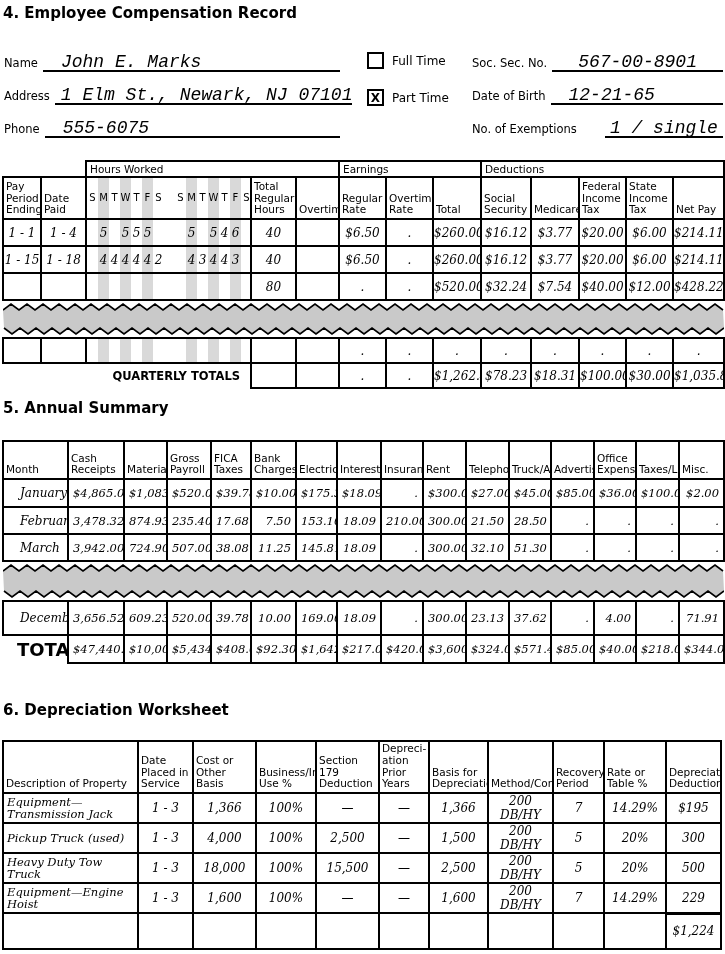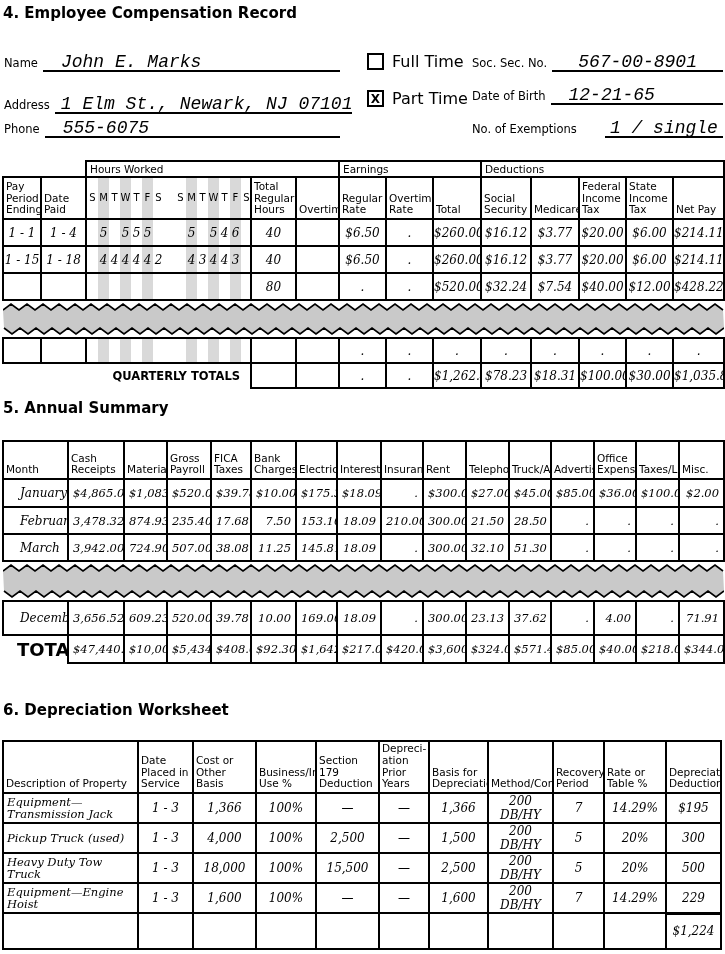--- a/index.html
+++ b/index.html
@@ -14,21 +14,21 @@
   
   .fieldrow{position:absolute;display:flex;align-items:flex-end;height:22px;}
   .flabel{font-size:11.5px;white-space:nowrap;margin-right:5px;padding-bottom:2px;}
   .fline{flex:1;border-bottom:2px solid var(--ink);text-align:center;height:20px;}
   .fval{font-family:Liberation Mono, monospace;font-style:italic;font-size:18px;white-space:nowrap;}
   .fline.leftval{text-align:left;padding-left:18px;}
   .cbrow{position:absolute;display:flex;align-items:center;}
   .cbox{width:17px;height:17px;border:2px solid var(--ink);margin-right:8px;
         display:flex;align-items:center;justify-content:center;
         font-size:12px;font-weight:bold;font-family:"DejaVu Sans",sans-serif;}
-  .cblabel{font-size:16px;}
+  .cblabel{font-size:12px;}
 
   
   table{border-collapse:collapse;table-layout:fixed;position:absolute;}
   td{border:2px solid var(--ink);padding:0;overflow:hidden;vertical-align:middle;}
   td.nb{border:none;}
   td.gl{font-size:10.5px;padding:1px 3px;vertical-align:middle;text-align:left;}
   td.hc{font-size:10.5px;line-height:1.12;padding:1px 2px 2px 2px;
         vertical-align:bottom;text-align:left;}
   .hw{font-family:"DejaVu Serif",serif;font-style:italic;font-size:12px;text-align:center;}
   
@@ -63,21 +63,21 @@
 <body>
 
 <div class="page">
 
   <div class="sec-title" style="left:3px;top:4px;">4. Employee Compensation Record</div>
 
   <div class="fieldrow" style="left:4px;top:50px;width:336px;">
     <span class="flabel">Name</span>
     <span class="fline leftval"><span class="fval">John E. Marks</span></span>
   </div>
-  <div class="fieldrow" style="left:4px;top:92px;width:336px;justify-content:space-between;">
+  <div class="fieldrow" style="left:4px;top:83px;width:336px;justify-content:space-between;">
     <span class="flabel">Address</span>
     <span class="fline leftval" style="padding-left:6px;"><span class="fval">1 Elm St., Newark, NJ 07101</span></span>
   </div>
   <div class="fieldrow" style="left:4px;top:116px;width:336px;">
     <span class="flabel">Phone</span>
     <span class="fline leftval"><span class="fval">555-6075</span></span>
   </div>
 
   <div class="cbrow" style="left:367px;top:52px;">
     <span class="cbox"></span>

